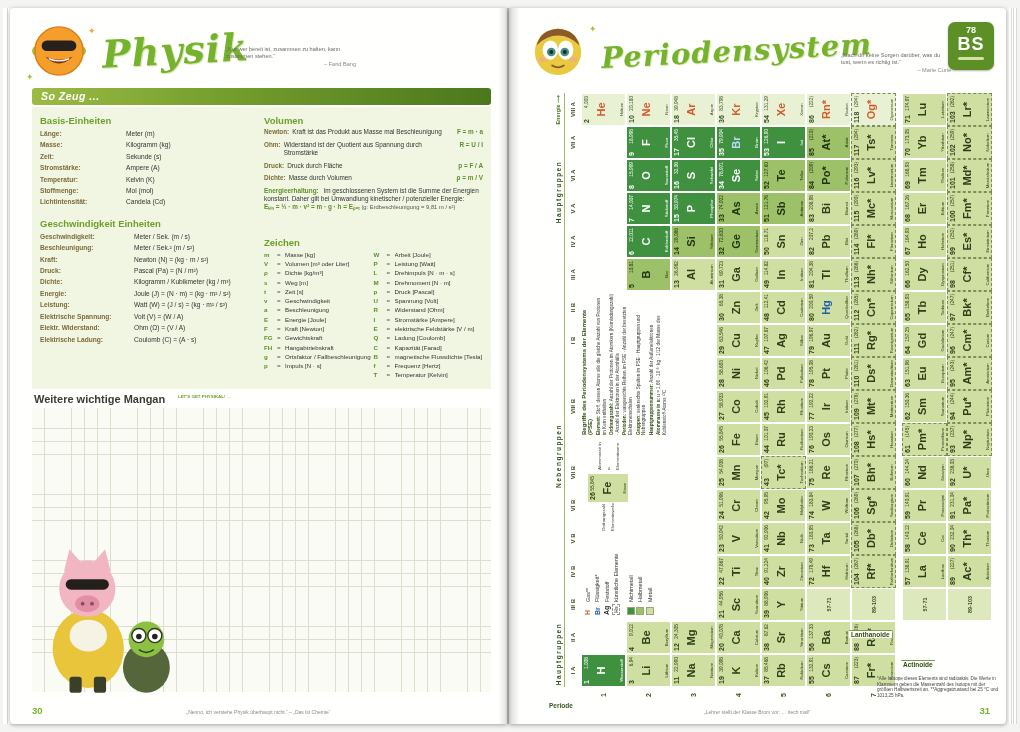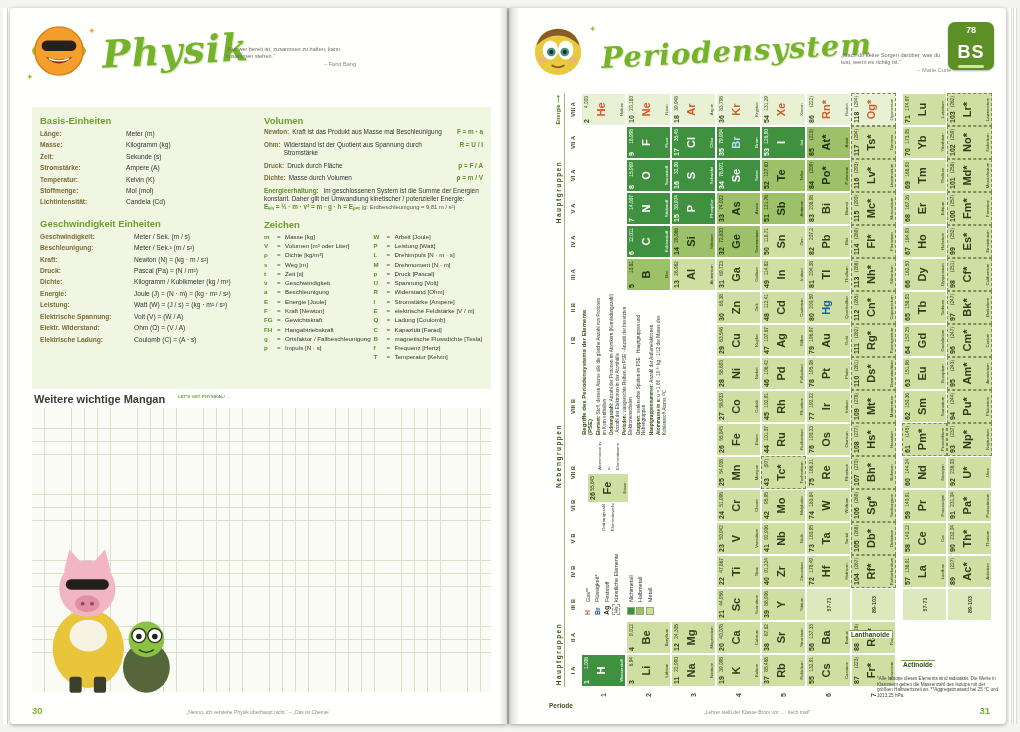--- a/index.html
+++ b/index.html
@@ -20,21 +20,21 @@
   .script-title { position:absolute; font-family:"DejaVu Serif", serif; font-style:italic; font-weight:bold;
                   color:#74b32b; transform:rotate(-3deg); text-shadow:1px 1px 0 #d9e6b5; letter-spacing:1px; }
   .t-left  { left:92px; top:8px;  font-size:38px; }
   .t-right { left:92px; top:14px; font-size:29px; }
   .sparkle { position:absolute; font-size:9px; }
   .hquote { position:absolute; font-size:5.6px; color:#6a6a6a; line-height:7px; }
   .hquote .attr { display:block; text-align:right; color:#8a8a8a; margin-top:1px; }
   .badge { position:absolute; right:12px; top:2px; width:46px; height:48px; background:#5d8f27; border-radius:7px;
            color:#fff; text-align:center; padding-top:3px; box-shadow:0 1px 2px rgba(0,0,0,.3); }
   .badge .b-top { display:block; font-size:9px; font-weight:bold; }
-  .badge .b-main { display:block; font-size:18px; font-weight:bold; letter-spacing:1px; line-height:19px;margin-top:8px; }
+  .badge .b-main { display:block; font-size:18px; font-weight:bold; letter-spacing:1px; line-height:19px; }
   .badge .b-bar { display:block; width:26px; height:3px; background:#cfe3a2; margin:3px auto 0; border-radius:2px; }
 
   
   .so-banner { position:absolute; left:22px; right:16px; top:80px; height:17px; border-radius:3px;
                background:linear-gradient(90deg,#9cbb45,#769f2e 40%,#4c771d); color:#fff;
                font-size:10.5px; font-weight:bold; font-style:italic; line-height:17px; padding-left:9px; letter-spacing:.5px; }
   .lp-content { position:absolute; left:22px; right:16px; top:99px; height:282px; background:#f1f6e3; display:flex; }
   .lp-col1 { width:228px; padding:5px 8px 0 8px; }
   .lp-col2 { flex:1; padding:5px 8px 0 4px; }
   .sec-h { font-size:9.5px; font-weight:bold; color:#6da02a; margin:3px 0 2px; }
@@ -140,20 +140,21 @@
       </span>
       <span class="sparkle" style="left:78px; top:6px; color:#f2a33c;">✦</span>
       <span class="sparkle" style="left:16px; top:52px; color:#9fc43b;">✦</span>
       <div class="script-title t-left">Physik</div>
       <div class="hquote" style="left:216px; top:26px; width:130px;">
         <span>„Nur wer bereit ist, zusammen zu halten, kann zusammen stehen.“</span>
         <span class="attr">– Farid Bang</span>
       </div>
     </div>
 
+    <div class="so-banner">So Zeug ...</div>
 
     <div class="lp-content">
       <div class="lp-col1">
         <div class="sec-h">Basis-Einheiten</div>
         <div>
             <div class="urow">
               <span class="ulbl">Länge:</span>
               <span class="uval">Meter (m)</span>
             </div>
             <div class="urow">
@@ -248,21 +249,21 @@
               <span class="ltxt">Masse durch Volumen</span>
               <span class="lfx">ρ = m / V</span>
             </div>
           </div>
         <div class="erow">
           <span class="llbl">Energieerhaltung:</span>
           <span class="ltxt">Im geschlossenen System ist die Summe der Energien konstant. Daher gilt bei Umwandlung kinetischer / potenzieller Energie:</span><br>
           <span class="efx">Eₖᵢₙ = ½ · m · v² = m · g · h = Eₚₒₜ</span>
           <span class="enote">(g: Erdbeschleunigung = 9,81 m / s²)</span>
         </div>
-        <div class="sec-h" style="margin-top:7px;">Zeichen</div>
+        <div class="sec-h" style="margin-top:25px;">Zeichen</div>
         <div class="z-cols">
           <div class="zcol">
               <div class="zrow">
                 <span class="zs">m</span>
                 <span class="ze">=</span>
                 <span class="zt">Masse [kg]</span>
               </div>
               <div class="zrow">
                 <span class="zs">V</span>
                 <span class="ze">=</span>

